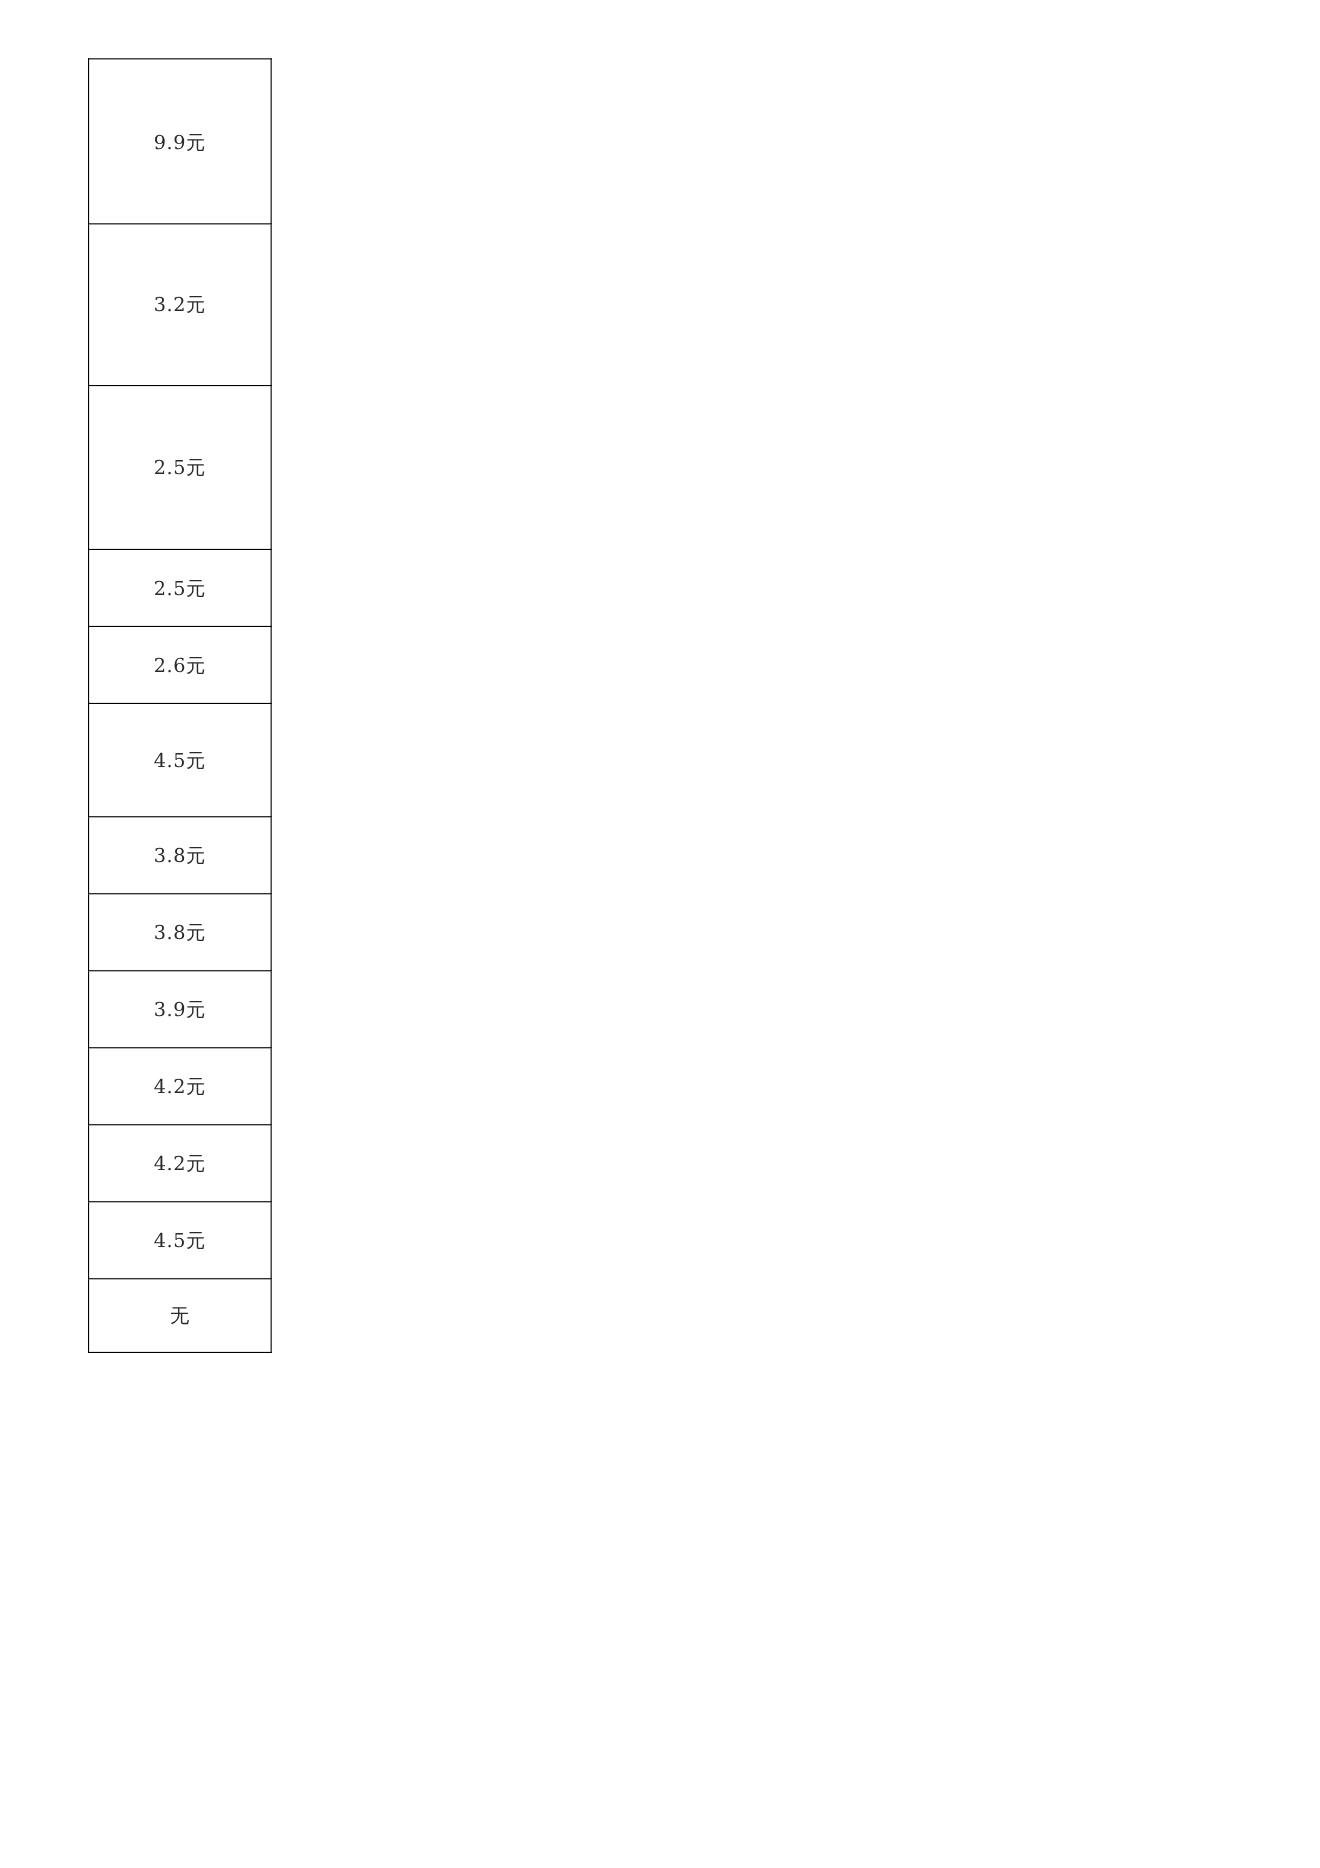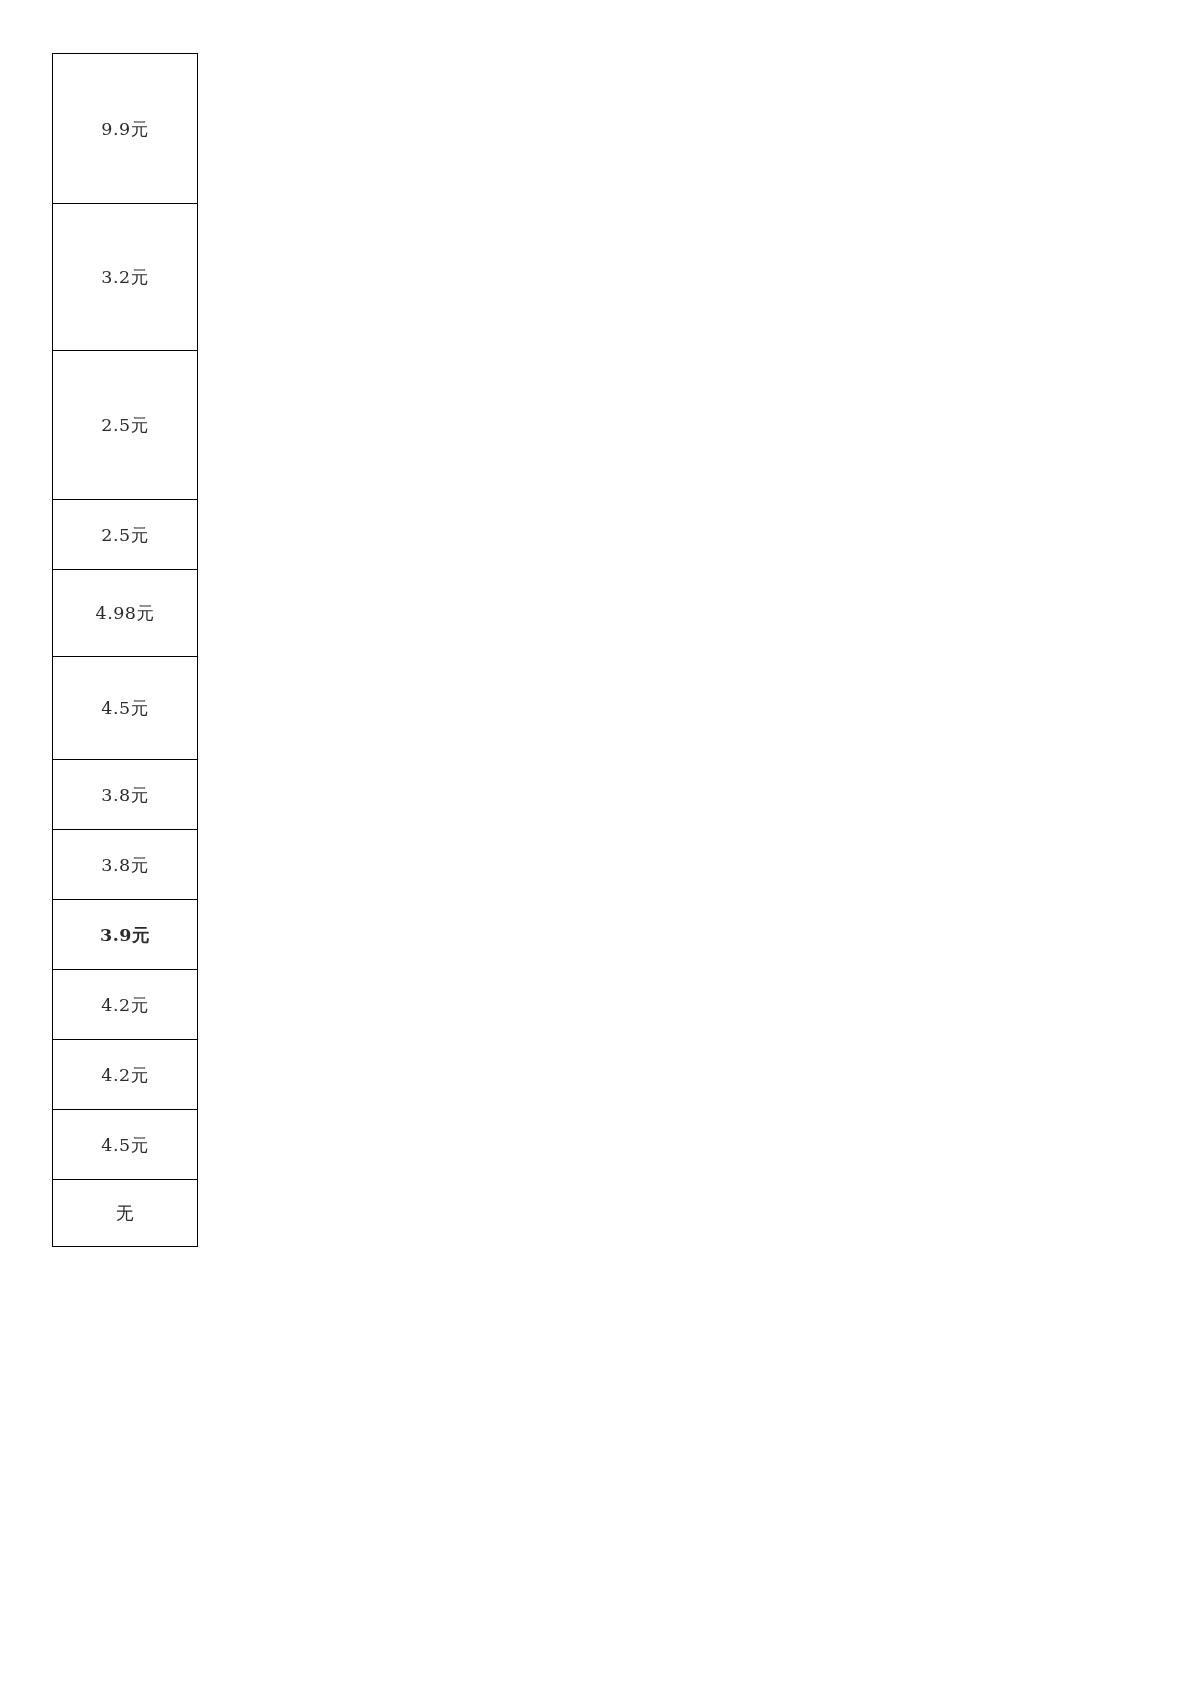--- a/index.html
+++ b/index.html
@@ -17,22 +17,23 @@
 
   #price-table-wrap {
     position: absolute;
     left: 52px;
     top: 53px;
     width: 153px;
   }
 
   table.price-table {
     border-collapse: collapse;
-    width: 146px;
+    width: 167px;
     table-layout: fixed;
+    margin-left: 28px;
   }
 
   table.price-table td {
     border: 1px solid #000000;
     text-align: center;
     vertical-align: middle;
     color: #2b2b2b;
     font-family: "DejaVu Serif", "Liberation Serif", serif;
     font-size: 17.5px;
     letter-spacing: 0.5px;
@@ -52,33 +53,33 @@
         <tr>
           <td style="height: 146px; text-align: center;">3.2元</td>
         </tr>
         <tr>
           <td style="height: 148px;">2.5元</td>
         </tr>
         <tr>
           <td style="height: 69px;">2.5元</td>
         </tr>
         <tr>
-          <td style="height: 86px;">4.98元</td>
+          <td style="height: 69px;">2.6元</td>
         </tr>
         <tr>
           <td style="height: 102px;">4.5元</td>
         </tr>
         <tr>
           <td style="height: 69px;">3.8元</td>
         </tr>
         <tr>
           <td style="height: 69px;">3.8元</td>
         </tr>
         <tr>
-          <td style="height: 69px; font-weight: bold;">3.9元</td>
+          <td style="height: 69px;">3.9元</td>
         </tr>
         <tr>
           <td style="height: 69px;">4.2元</td>
         </tr>
         <tr>
           <td style="height: 69px;">4.2元</td>
         </tr>
         <tr>
           <td style="height: 69px;">4.5元</td>
         </tr>

